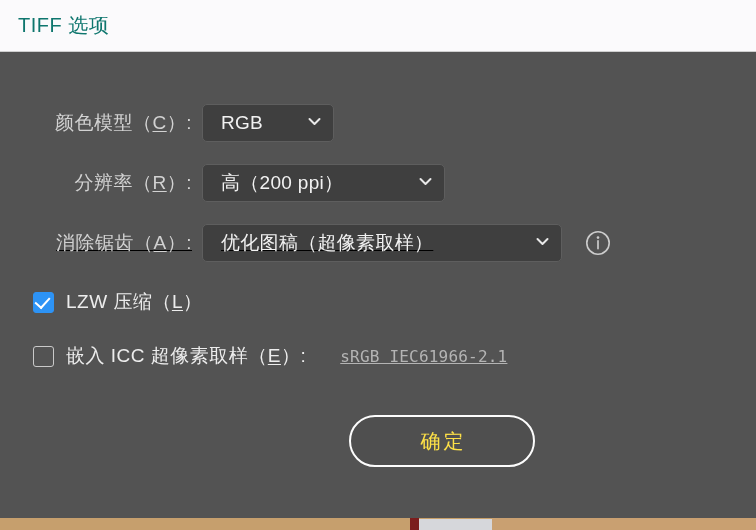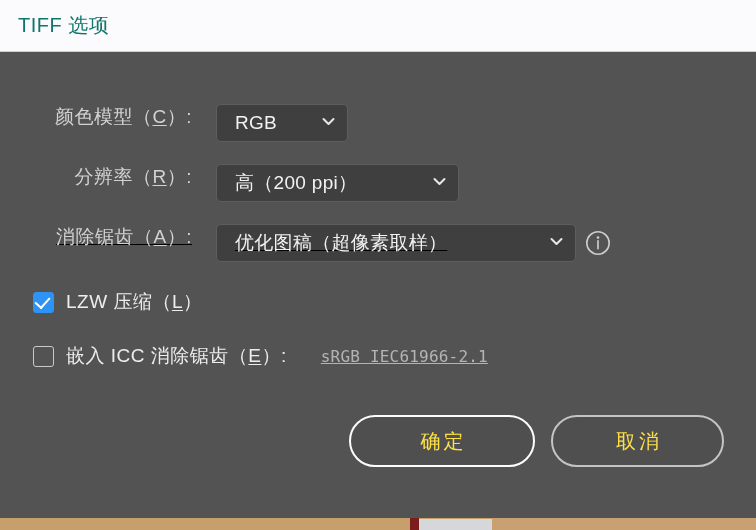--- a/index.html
+++ b/index.html
@@ -48,21 +48,21 @@
     left: 0; top: 52px;
     width: 756px;
     height: 466px;
     background: #535353;
   }
 
   
   .row {
     position: absolute;
     display: flex;
-    gap: 14px;
+    align-items: center;
   }
 
   .field-label {
     font-size: 19px;
     color: #d2d2d2;
     text-align: right;
     white-space: nowrap;
     letter-spacing: 0.5px;
   }
   .accel {
@@ -279,29 +279,26 @@
 
     <div class="checkbox-row" style="left:33px; top:237px;">
       <span class="checkbox checked">
           <span class="tick"></span>
         </span>
       <span class="cb-label"><span>LZW 压缩（</span><span class="accel">L</span><span>）</span></span>
     </div>
 
     <div class="checkbox-row" style="left:33px; top:291px;">
       <span class="checkbox unchecked"></span>
-      <span class="cb-label"><span>嵌入 ICC 消除锯齿（</span><span class="accel">E</span><span>）:</span></span>
+      <span class="cb-label"><span>嵌入 ICC 超像素取样（</span><span class="accel">E</span><span>）:</span></span>
       <span class="icc-value">sRGB IEC61966-2.1</span>
     </div>
 
     <div class="btn primary" style="left:349px; top:363px; width:186px;">
       <span class="btn-label">确定</span>
-    </div>
-    <div class="btn secondary" style="left:551px; top:363px; width:173px;">
-      <span class="btn-label">取消</span>
     </div>
 
   </div>
 
   <div class="bottom-strip">
     <div class="strip-seg-left"></div>
     <div class="strip-seg-red"></div>
     <div class="strip-seg-light"></div>
     <div class="strip-seg-right"></div>
   </div>

